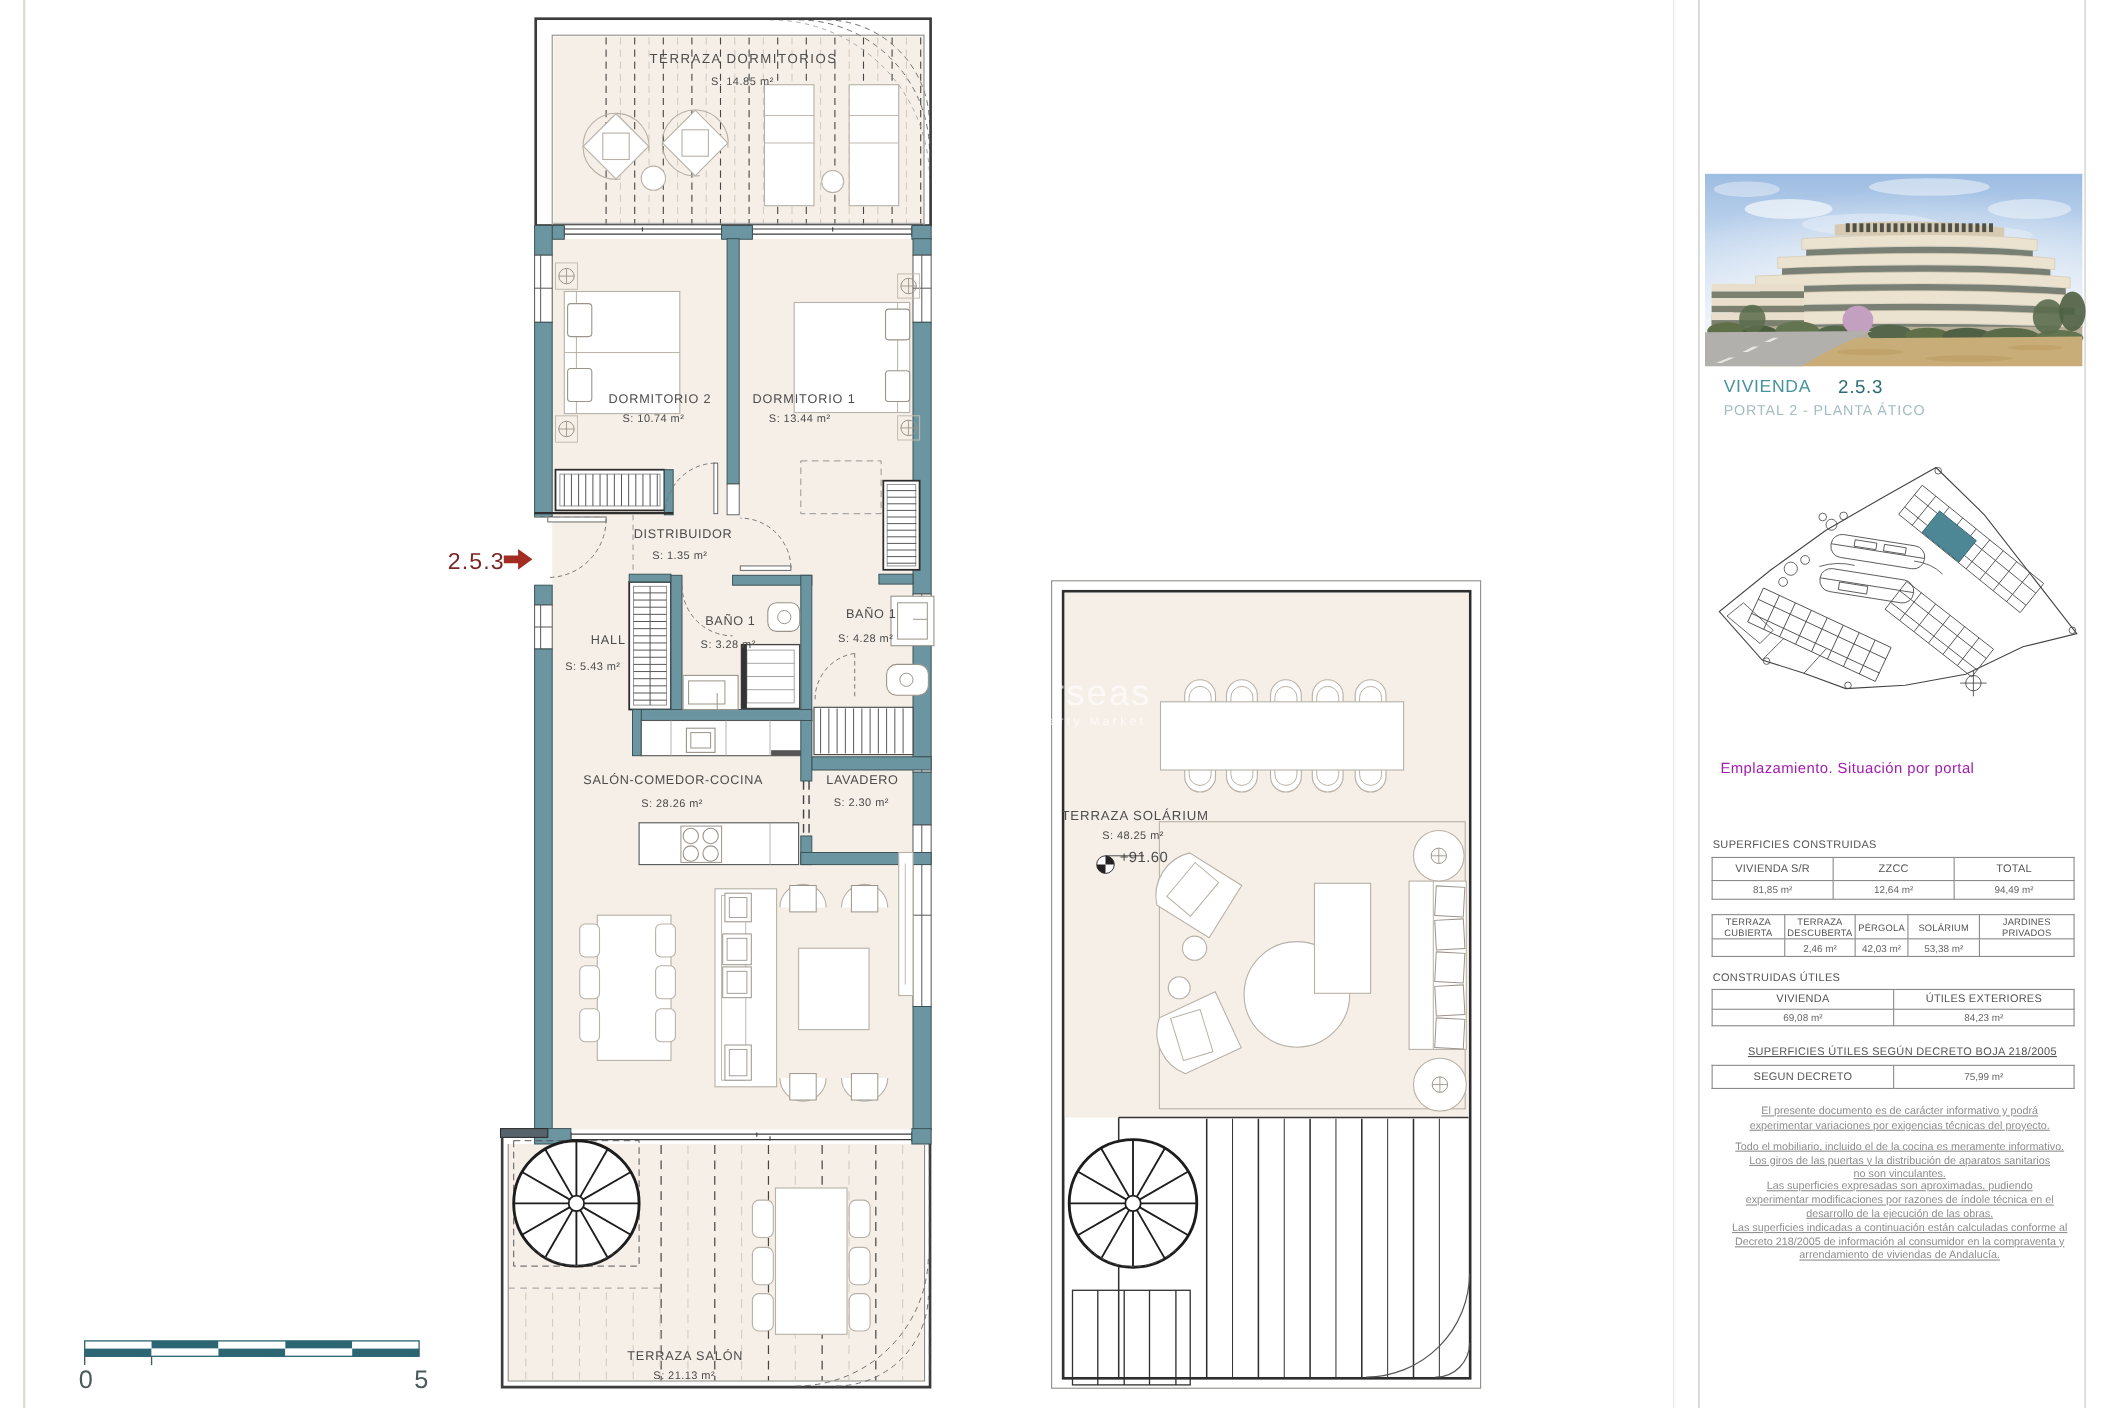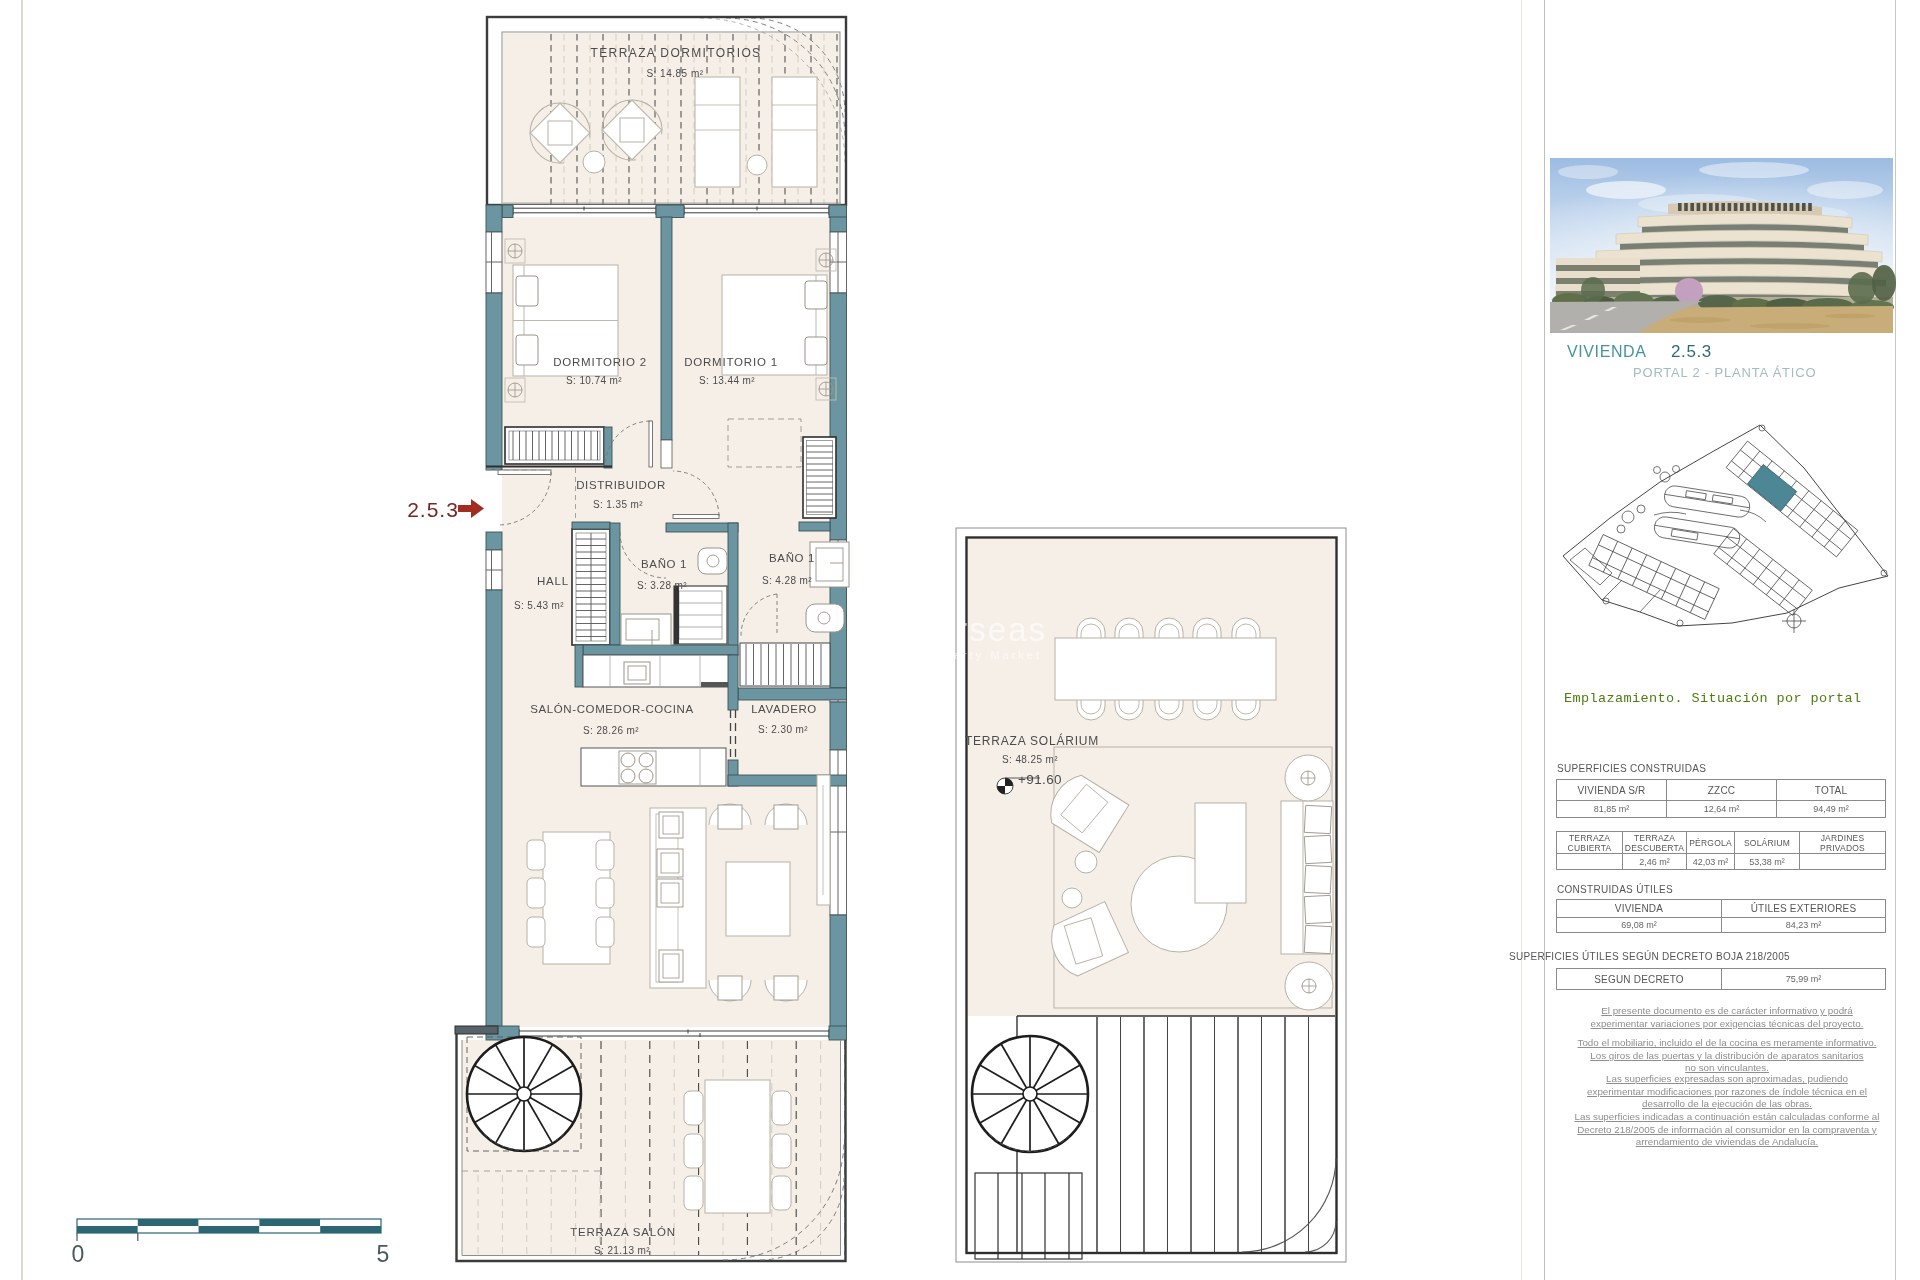--- a/index.html
+++ b/index.html
@@ -847,23 +847,23 @@
         <circle cx="1606" cy="601" r="3"></circle>
         <circle cx="1680" cy="623" r="3"></circle>
 </g>
 
 <rect x="1751" y="475" width="43" height="25" fill="#4d8795" stroke="#35626d" stroke-width="0.8" transform="rotate(39 1772 487)"></rect>
 </svg>
 
 <div style="position:absolute;left:1567px;top:343px;color:#46939f;font-size:16px;letter-spacing:0.6px;">VIVIENDA</div>
 <div style="position:absolute;left:1671px;top:342px;color:#2f6b76;font-size:17px;letter-spacing:0.6px;">2.5.3</div>
 
-<div style="position:absolute;left:1633px;top:365px;color:#a3bcc1;font-size:13px;letter-spacing:0.8px;">PORTAL 2 - PLANTA ÁTICO</div>
-
-<div style="position:absolute;left:1564px;top:691px;color:#4d7c0f;font-size:13.5px;letter-spacing:0.4px;font-family:Liberation Mono, monospace;">Emplazamiento. Situación por portal</div>
+<div style="position:absolute;left:1567px;top:365px;color:#a3bcc1;font-size:13px;letter-spacing:0.8px;">PORTAL 2 - PLANTA ÁTICO</div>
+
+<div style="position:absolute;left:1564px;top:691px;color:#a21caf;font-size:13.5px;letter-spacing:0.4px;">Emplazamiento. Situación por portal</div>
 
 <div class="hdr" style="left:1557px;top:763px;">SUPERFICIES CONSTRUIDAS</div>
 
 <table style="left:1556px;top:779px;width:330px;">
 <tbody>
         <tr style="height:21px;">
           <td class="th" style="width:110px;">VIVIENDA S/R</td>
           <td class="th" style="width:110px;">ZZCC</td>
           <td class="th">TOTAL</td>
         </tr>
@@ -902,21 +902,21 @@
           <td class="th" style="width:165px;">VIVIENDA</td>
           <td class="th">ÚTILES EXTERIORES</td>
         </tr>
 <tr style="height:15px;">
           <td class="tv">69,08 m²</td>
           <td class="tv">84,23 m²</td>
         </tr>
 </tbody>
     </table>
 
-<div class="hdr" style="left:1509px;top:951px;">SUPERFICIES ÚTILES SEGÚN DECRETO BOJA 218/2005</div>
+<div class="hdr" style="left:1589px;top:951px;text-decoration:underline;">SUPERFICIES ÚTILES SEGÚN DECRETO BOJA 218/2005</div>
 
 <table style="left:1556px;top:968px;width:330px;">
 <tbody>
         <tr style="height:21px;">
           <td class="th" style="width:165px;">SEGUN DECRETO</td>
           <td class="tv">75,99 m²</td>
         </tr>
 </tbody>
     </table>
 

